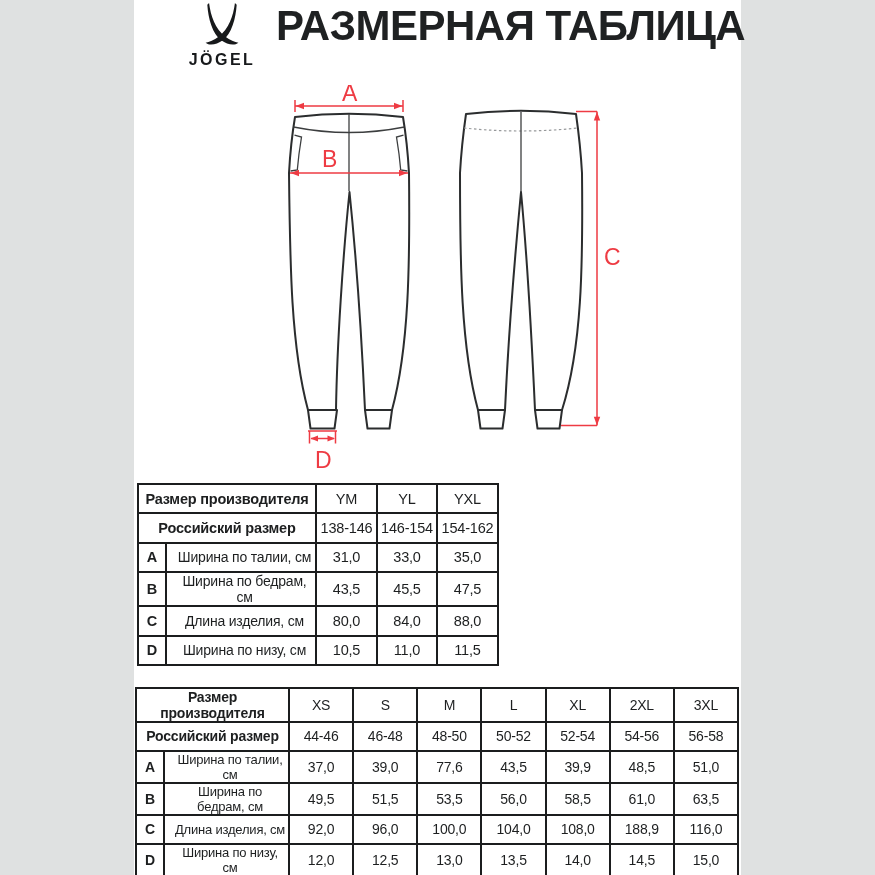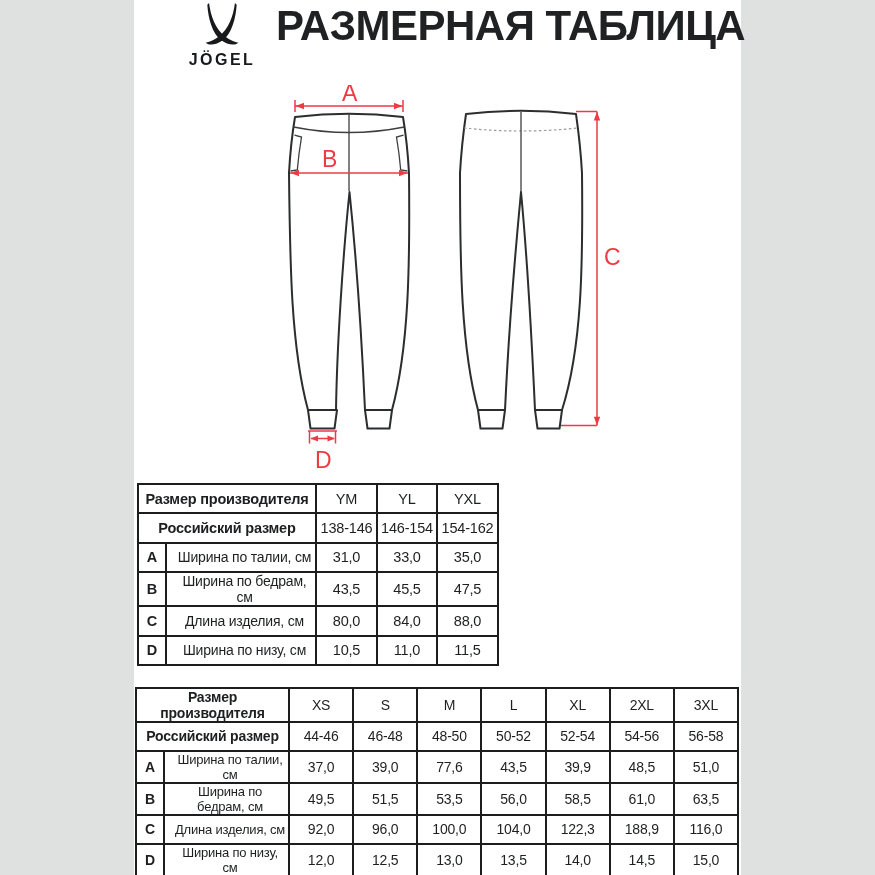--- a/index.html
+++ b/index.html
@@ -253,21 +253,21 @@
           <td>61,0</td>
           <td>63,5</td>
         </tr>
         <tr>
           <td class="key">C</td>
           <td class="desc">Длина изделия, см</td>
           <td>92,0</td>
           <td>96,0</td>
           <td>100,0</td>
           <td>104,0</td>
-          <td>122,3</td>
+          <td>108,0</td>
           <td>188,9</td>
           <td>116,0</td>
         </tr>
         <tr>
           <td class="key">D</td>
           <td class="desc">Ширина по низу, см</td>
           <td>12,0</td>
           <td>12,5</td>
           <td>13,0</td>
           <td>13,5</td>

